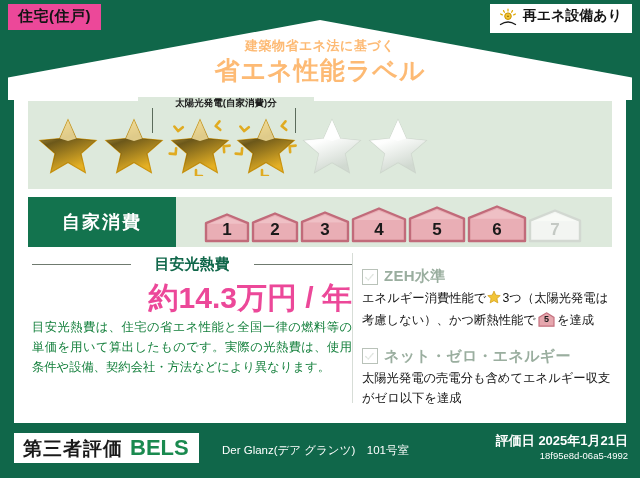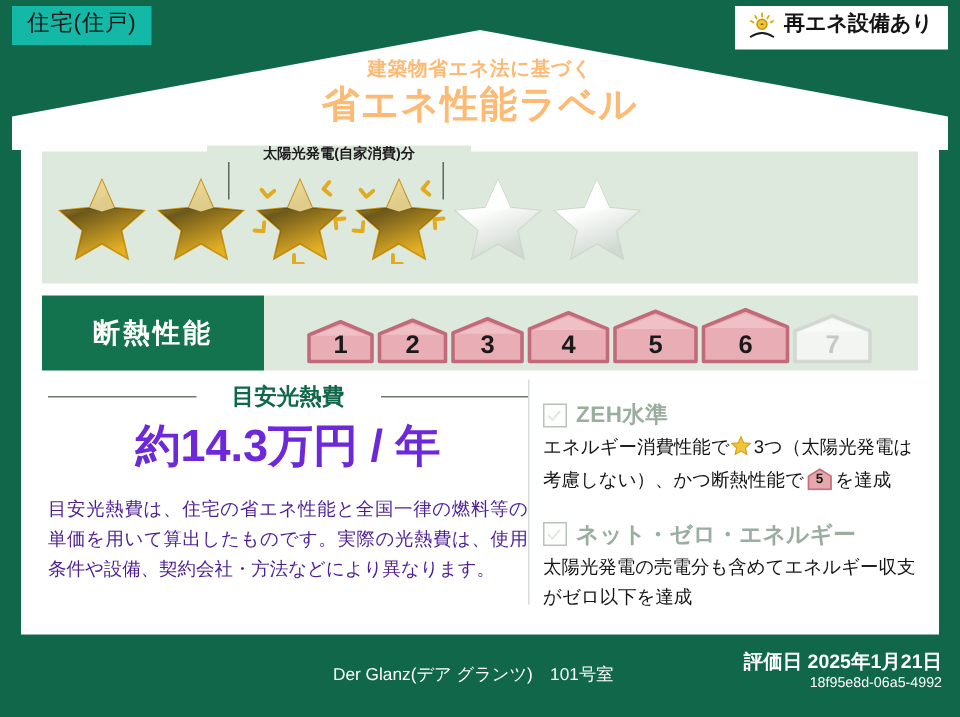--- a/index.html
+++ b/index.html
@@ -16,22 +16,22 @@
 
   
   .top-band{position:absolute;left:0;top:0;width:640px;height:100px;background:#10674a;overflow:hidden;}
   .roof{
     position:absolute;left:8px;top:20px;width:624px;height:120px;
     background:#ffffff;
     clip-path:polygon(50% 0%, 100% 48%, 100% 100%, 0% 100%, 0% 48%);
   }
   .badge-tl{
     position:absolute;left:8px;top:4px;z-index:6;
-    background:#14b8a6;padding:4px 10px 5px 10px;
-    font-size:15px;font-weight:normal;color:#141414;letter-spacing:.5px;
+    background:#ec4899;padding:4px 10px 5px 10px;
+    font-size:15px;font-weight:bold;color:#141414;letter-spacing:.5px;
     line-height:1.1;
   }
   .badge-tr{
     position:absolute;right:8px;top:4px;z-index:6;
     background:#fff;padding:4px 10px 5px 8px;
     display:flex;align-items:flex-start;gap:5px;
     font-size:14px;font-weight:bold;color:#141414;
     line-height:1.1;
   }
   .sun-icon{width:20px;height:20px;display:block;}
@@ -88,25 +88,25 @@
     font-size:17px;font-weight:bold;color:#1a1a1a;
   }
   .house.off .num{color:#c4c9c4;}
 
   
   .cost-col{position:absolute;left:18px;top:162px;width:320px;}
   .cost-head{display:flex;align-items:center;gap:24px;justify-content:center;}
   .cost-head .hline{flex:1;height:1.5px;background:#6f7a6f;}
   .cost-head .htxt{font-size:15px;font-weight:bold;color:#10674a;white-space:nowrap;}
   .cost-value{
-    text-align:center;color:#6d28d9;font-weight:bold;
+    text-align:right;color:#ec4899;font-weight:bold;
     font-size:30px;letter-spacing:0px;margin-top:7px;line-height:1.1;
   }
   .cost-note{
-    margin-top:16px;font-size:12.3px;color:#4c1d95;line-height:1.62;
+    margin-top:4px;font-size:12.3px;color:#15803d;line-height:1.62;
     text-align:justify;
   }
 
   .right-col{position:absolute;left:348px;top:158px;width:250px;}
   .crit{margin-bottom:10px;}
   .crit-head{display:flex;align-items:center;gap:6px;margin-top:16px;}
   .chk{width:16px;height:16px;border:1.3px solid #b9c2b9;box-sizing:border-box;position:relative;background:#fff;}
   .chk svg{position:absolute;left:1px;top:1px;}
   .crit-title{font-size:15px;font-weight:bold;color:#9aae9f;letter-spacing:.3px;}
   .crit-text{margin-top:3px;font-size:12.3px;color:#141414;line-height:1.62;}
@@ -253,21 +253,21 @@
                 <polygon points="32,6 40.2,24.5 60,26.4 45,39.6 49.3,58.5 32,48.5 14.7,58.5 19,39.6 4,26.4 23.8,24.5" fill="url(#g6)" opacity="0.9"></polygon>
                 <polygon points="32,6 40.2,24.5 32,27 23.8,24.5" fill="#ffffff" opacity="0.8"></polygon>
               </svg></span>
           </div>
         <div class="solar-bracket"></div>
         <div class="solar-bracket-text">太陽光発電(自家消費)分</div>
       </div>
     </div>
 
     <div class="perf-row row-insul">
-      <div class="row-label">断熱性能</div>
+      <div class="row-label">自家消費</div>
       <div class="row-body">
         <div class="houses" id="houses-host">
             <span class="house" style="width: 46px; height: 30px;">
               <svg viewBox="0 0 46 30" width="46" height="30">
          <polygon points="23,1.5 44,10.200000000000001 44,28 2,28 2,10.200000000000001" fill="#e9aeb5" stroke="#c16b7a" stroke-width="2.4" stroke-linejoin="round"></polygon>
          <polygon points="23,4 41,10.799999999999999 5,10.799999999999999" fill="#f0c3c8" opacity="0.85"></polygon>
        </svg>
        <span class="num">1</span>
             </span>
             <span class="house" style="width: 48px; height: 31px;">
@@ -357,20 +357,24 @@
           </span>
           <span class="crit-title">ネット・ゼロ・エネルギー</span>
         </div>
         <div class="crit-text">太陽光発電の売電分も含めてエネルギー収支がゼロ以下を達成</div>
       </div>
 
     </div>
   </div>
 
   <div class="footer">
+    <div class="bels-box">
+      <span class="bels-jp">第三者評価</span>
+      <span class="bels-en">BELS</span>
+    </div>
     <div class="bldg">Der Glanz(デア グランツ)　101号室</div>
     <div class="eval">
       <div class="eval-date">評価日 2025年1月21日</div>
       <div class="eval-id">18f95e8d-06a5-4992</div>
     </div>
   </div>
 
 </div>
 
 </body></html>

